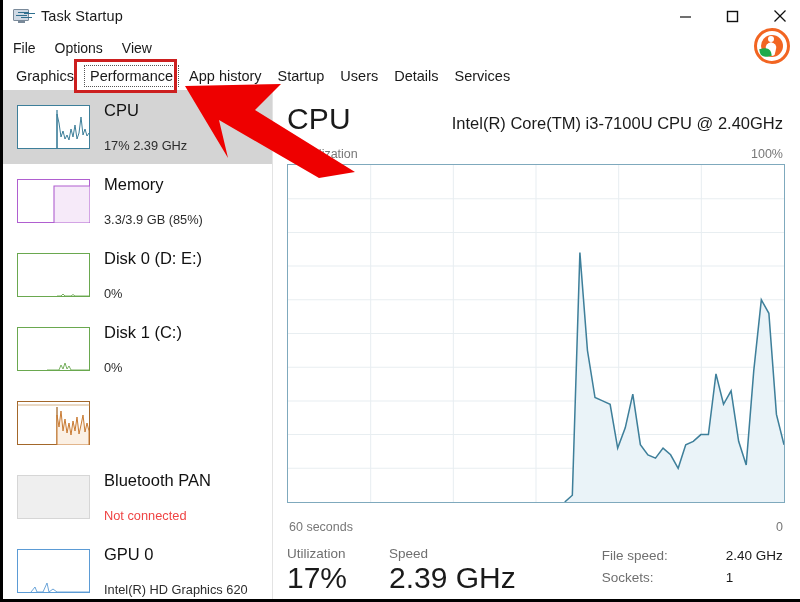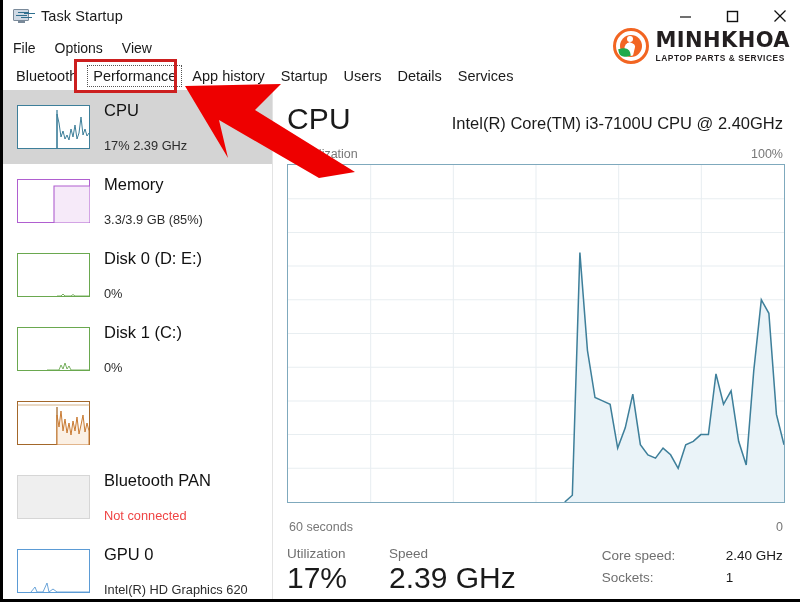--- a/index.html
+++ b/index.html
@@ -286,34 +286,30 @@
     </div>
   </div>
 
   <div class="logo">
     <div class="logo-mark">
       <div class="inner"></div>
       <div class="head"></div>
       <div class="body"></div>
       <div class="leaf"></div>
     </div>
-    <div class="logo-text">
-      <div class="logo-name">MINHKHOA</div>
-      <div class="logo-sub">LAPTOP PARTS &amp; SERVICES</div>
-    </div>
   </div>
 
   <div class="menubar">
     <div class="menu-item">File</div>
     <div class="menu-item">Options</div>
     <div class="menu-item">View</div>
   </div>
 
   <div class="tabbar">
-    <div class="tab">Bluetooth</div>
+    <div class="tab">Graphics</div>
     <div class="tab selected">
       <span>Performance</span>
       <span class="focus-ring"></span>
     </div>
     <div class="tab">App history</div>
     <div class="tab">Startup</div>
     <div class="tab">Users</div>
     <div class="tab">Details</div>
     <div class="tab">Services</div>
   </div>
@@ -460,21 +456,21 @@
           <div class="stat-col">
             <div class="stat-label">Utilization</div>
             <div class="stat-value">17%</div>
           </div>
           <div class="stat-col">
             <div class="stat-label">Speed</div>
             <div class="stat-value">2.39 GHz</div>
           </div>
         </div>
         <div class="stats-right">
-          <div class="kv-k">Core speed:</div>
+          <div class="kv-k">File speed:</div>
           <div class="kv-v">2.40 GHz</div>
           <div class="kv-k">Sockets:</div>
           <div class="kv-v">1</div>
         </div>
       </div>
 
     </div>
   </div>
 
   <svg class="arrow-overlay" viewBox="0 0 800 602">

